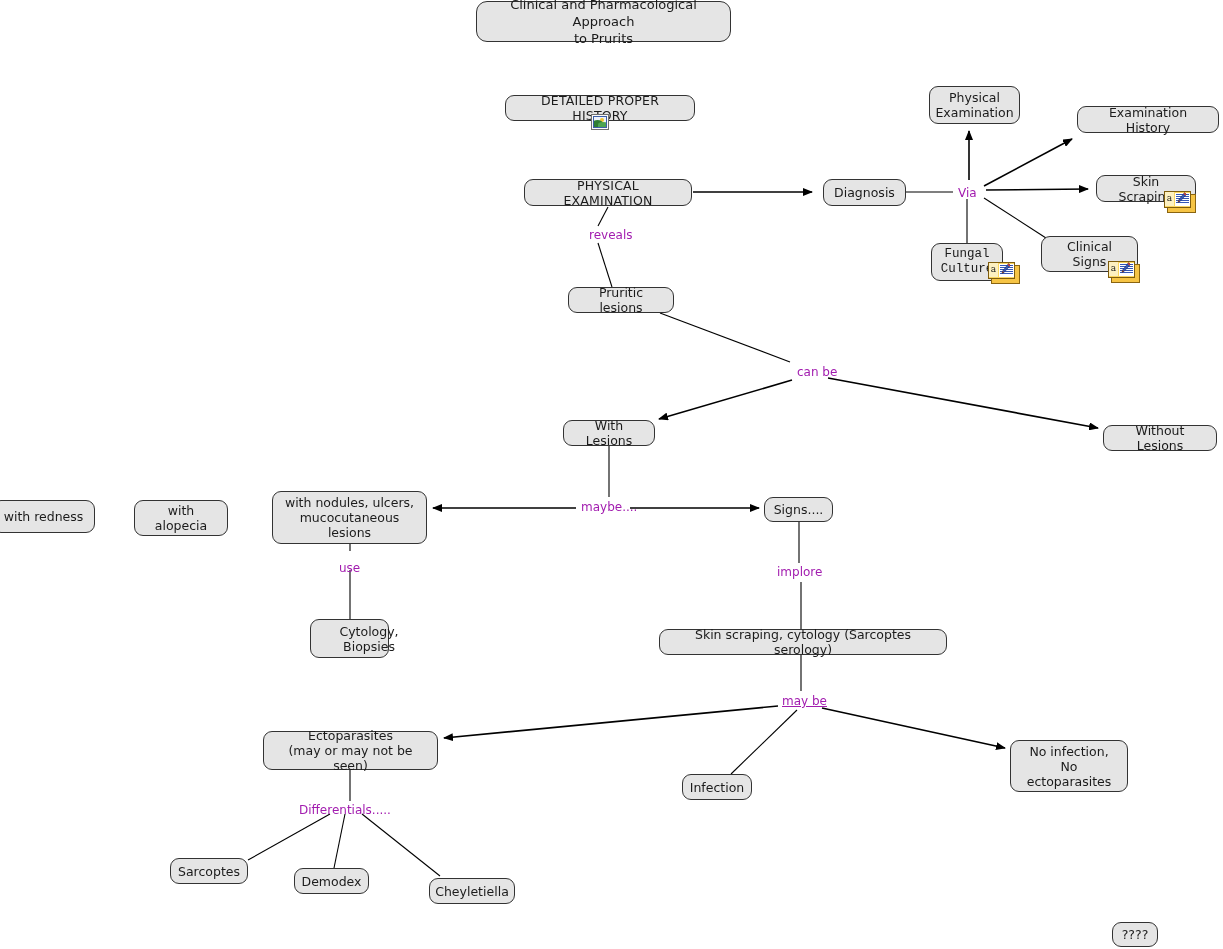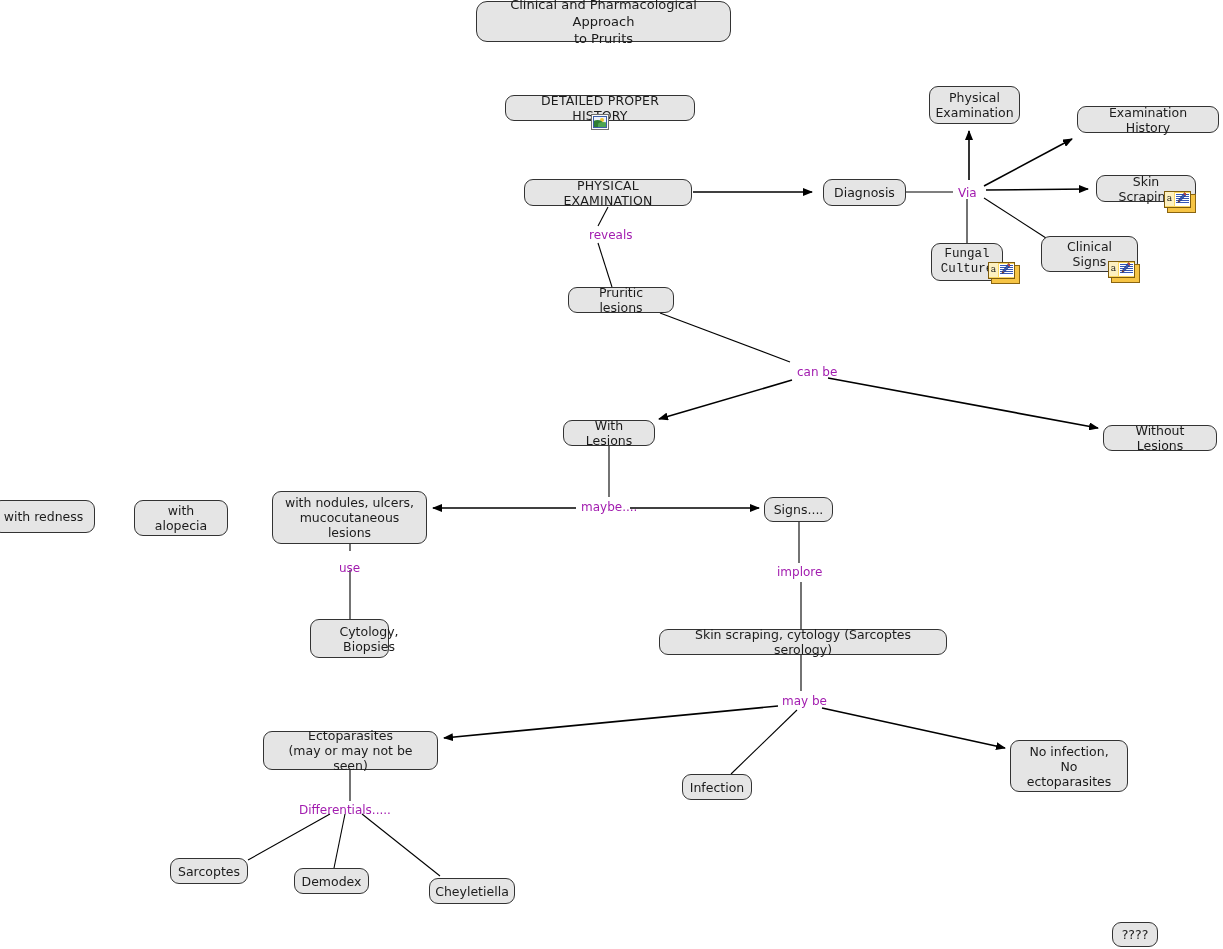--- a/index.html
+++ b/index.html
@@ -226,21 +226,21 @@
       <div class="node" style="left: 429px; top: 878px; width: 86px; height: 26px;">Cheyletiella</div>
       <div class="node" style="left: 1112px; top: 922px; width: 46px; height: 25px;">????</div>
     </div>
   <div id="label-layer">
       <div class="link-label" style="left: 958px; top: 186px;">Via</div>
       <div class="link-label" style="left: 589px; top: 228px;">reveals</div>
       <div class="link-label" style="left: 797px; top: 365px;">can be</div>
       <div class="link-label" style="left: 581px; top: 500px;">maybe....</div>
       <div class="link-label" style="left: 339px; top: 553px; margin-top: 8px;">use</div>
       <div class="link-label" style="left: 777px; top: 565px;">implore</div>
-      <div class="link-label" style="left: 782px; top: 694px;">may be</div>
+      <div class="link-label" style="left: 782px; top: 694px; text-decoration: underline;">may be</div>
       <div class="link-label" style="left: 299px; top: 803px;">Differentials.....</div>
     </div>
   <div id="icon-layer">
       <div class="img-icon" style="left: 591px; top: 114px;">
         <div class="inner">
           <div class="sun"></div>
           <div class="hill-a"></div>
           <div class="hill-b"></div>
         </div>
       </div>

